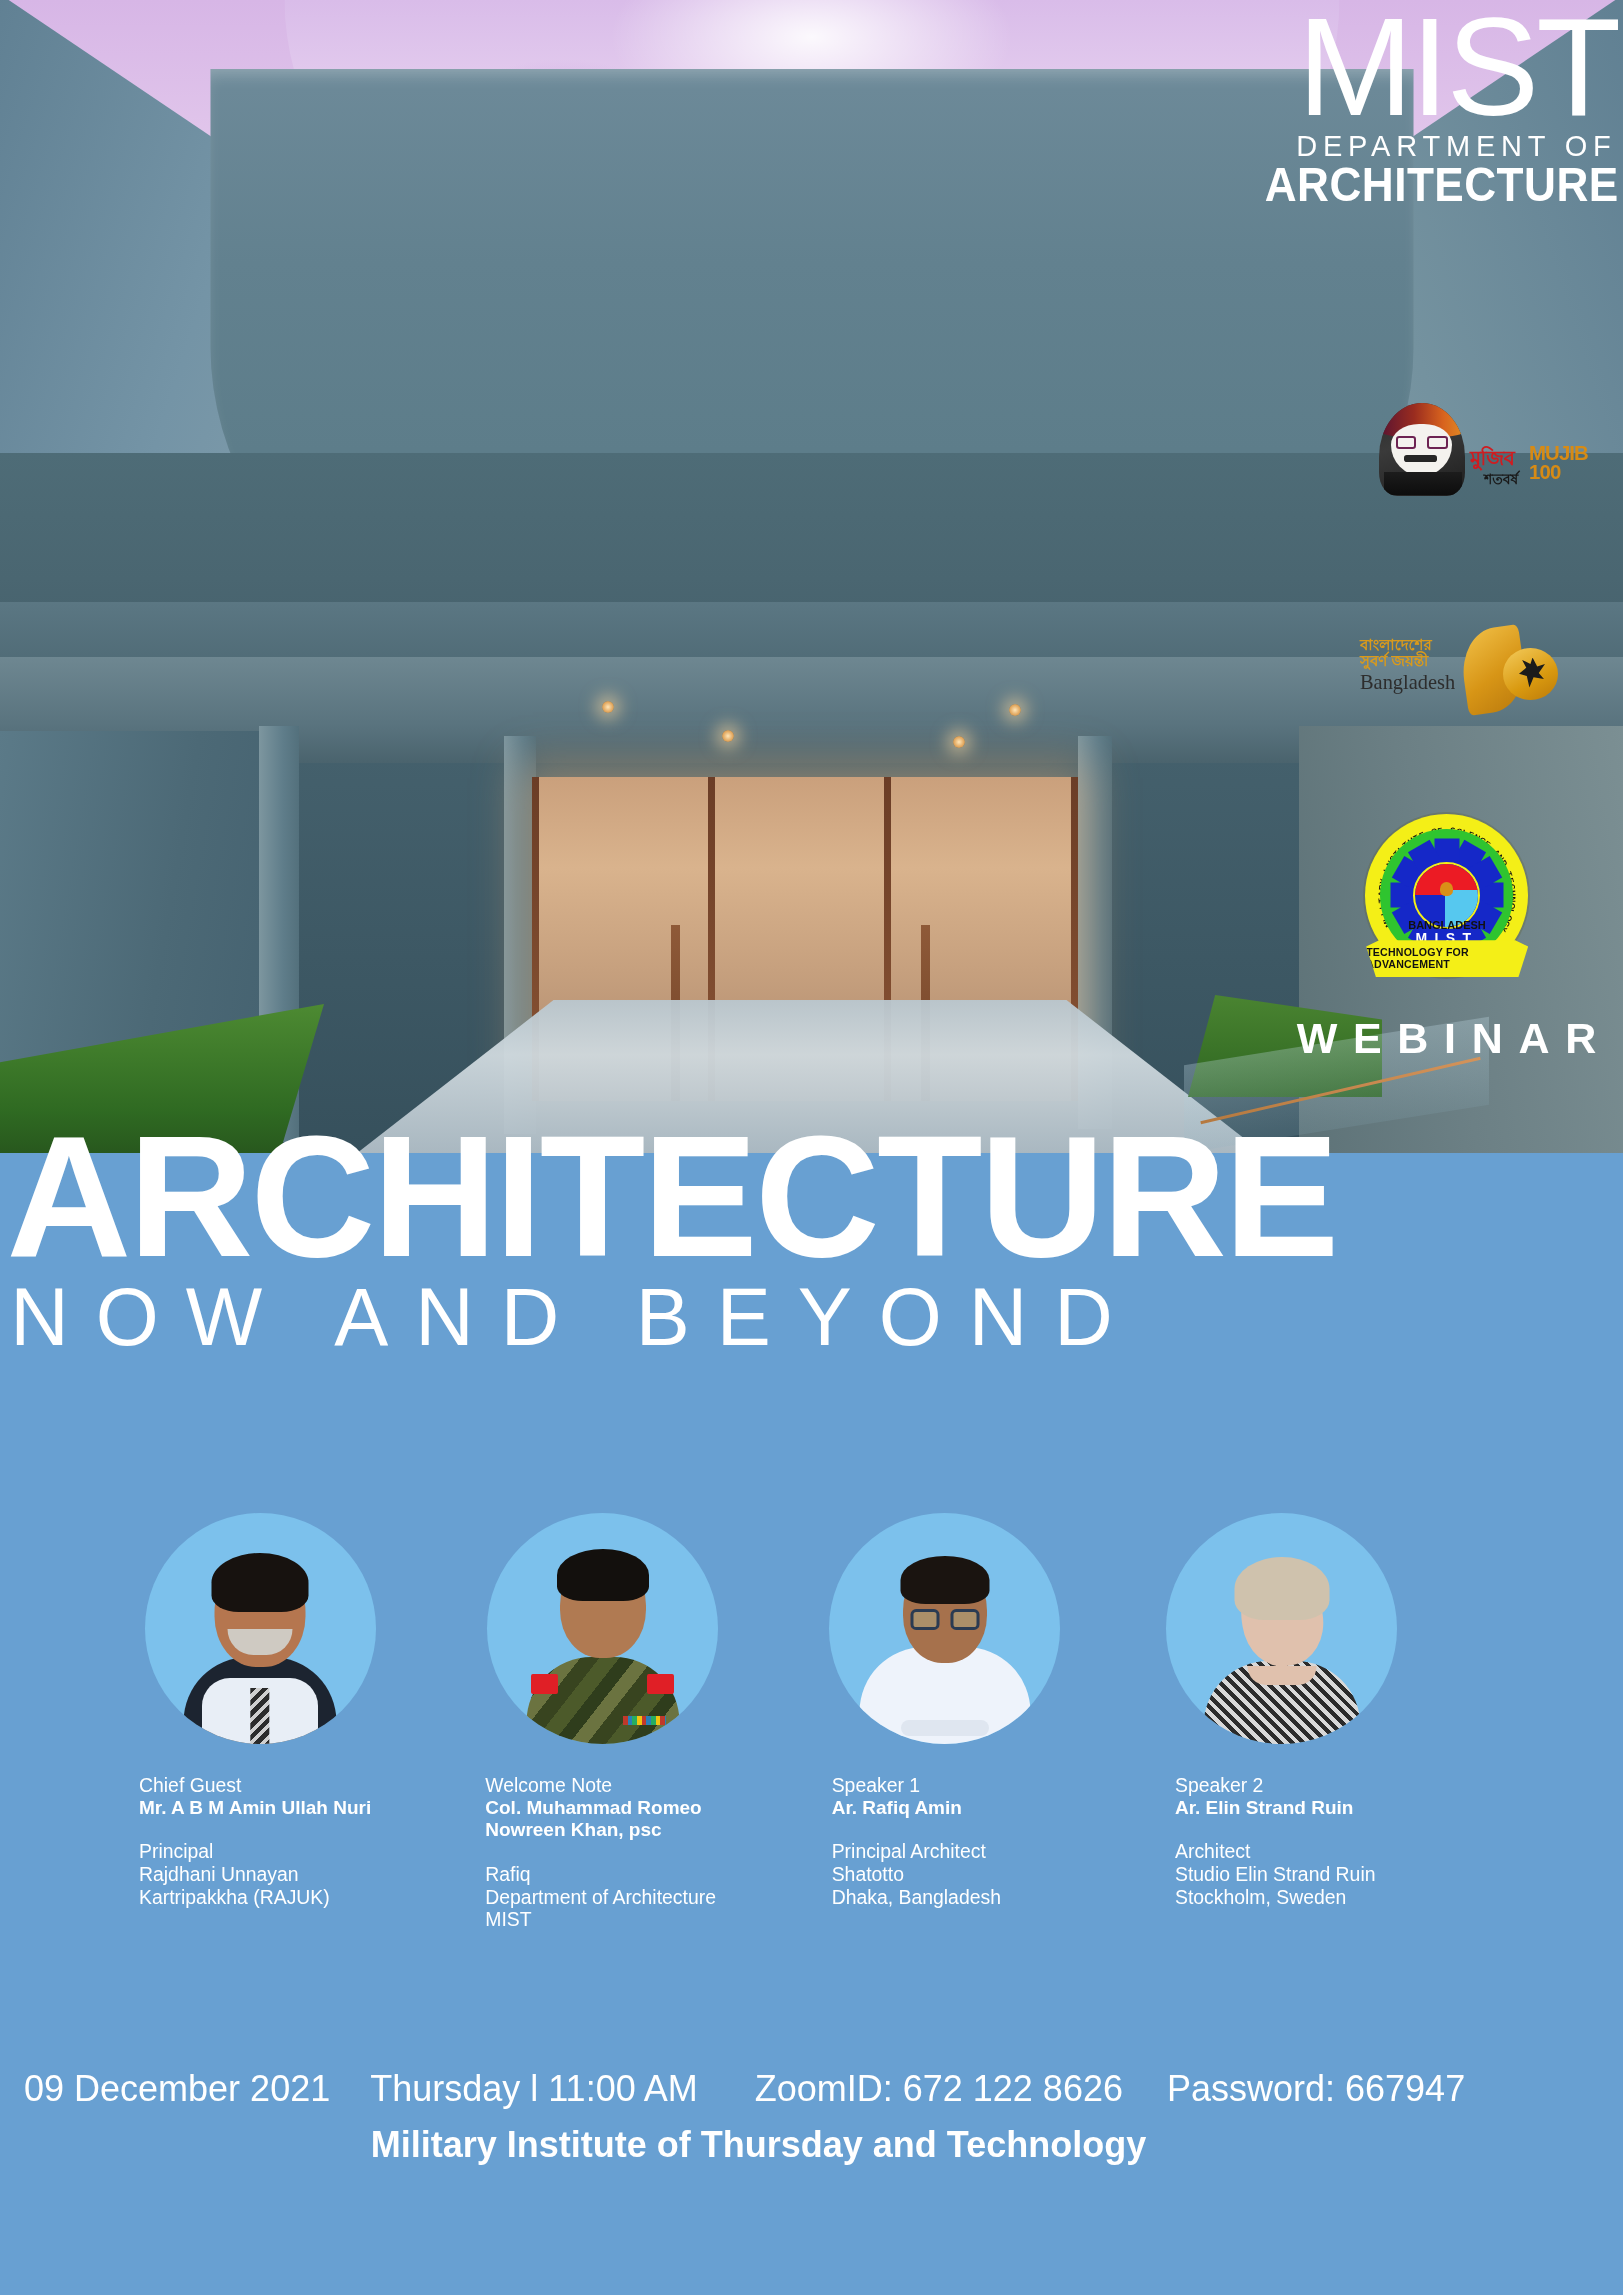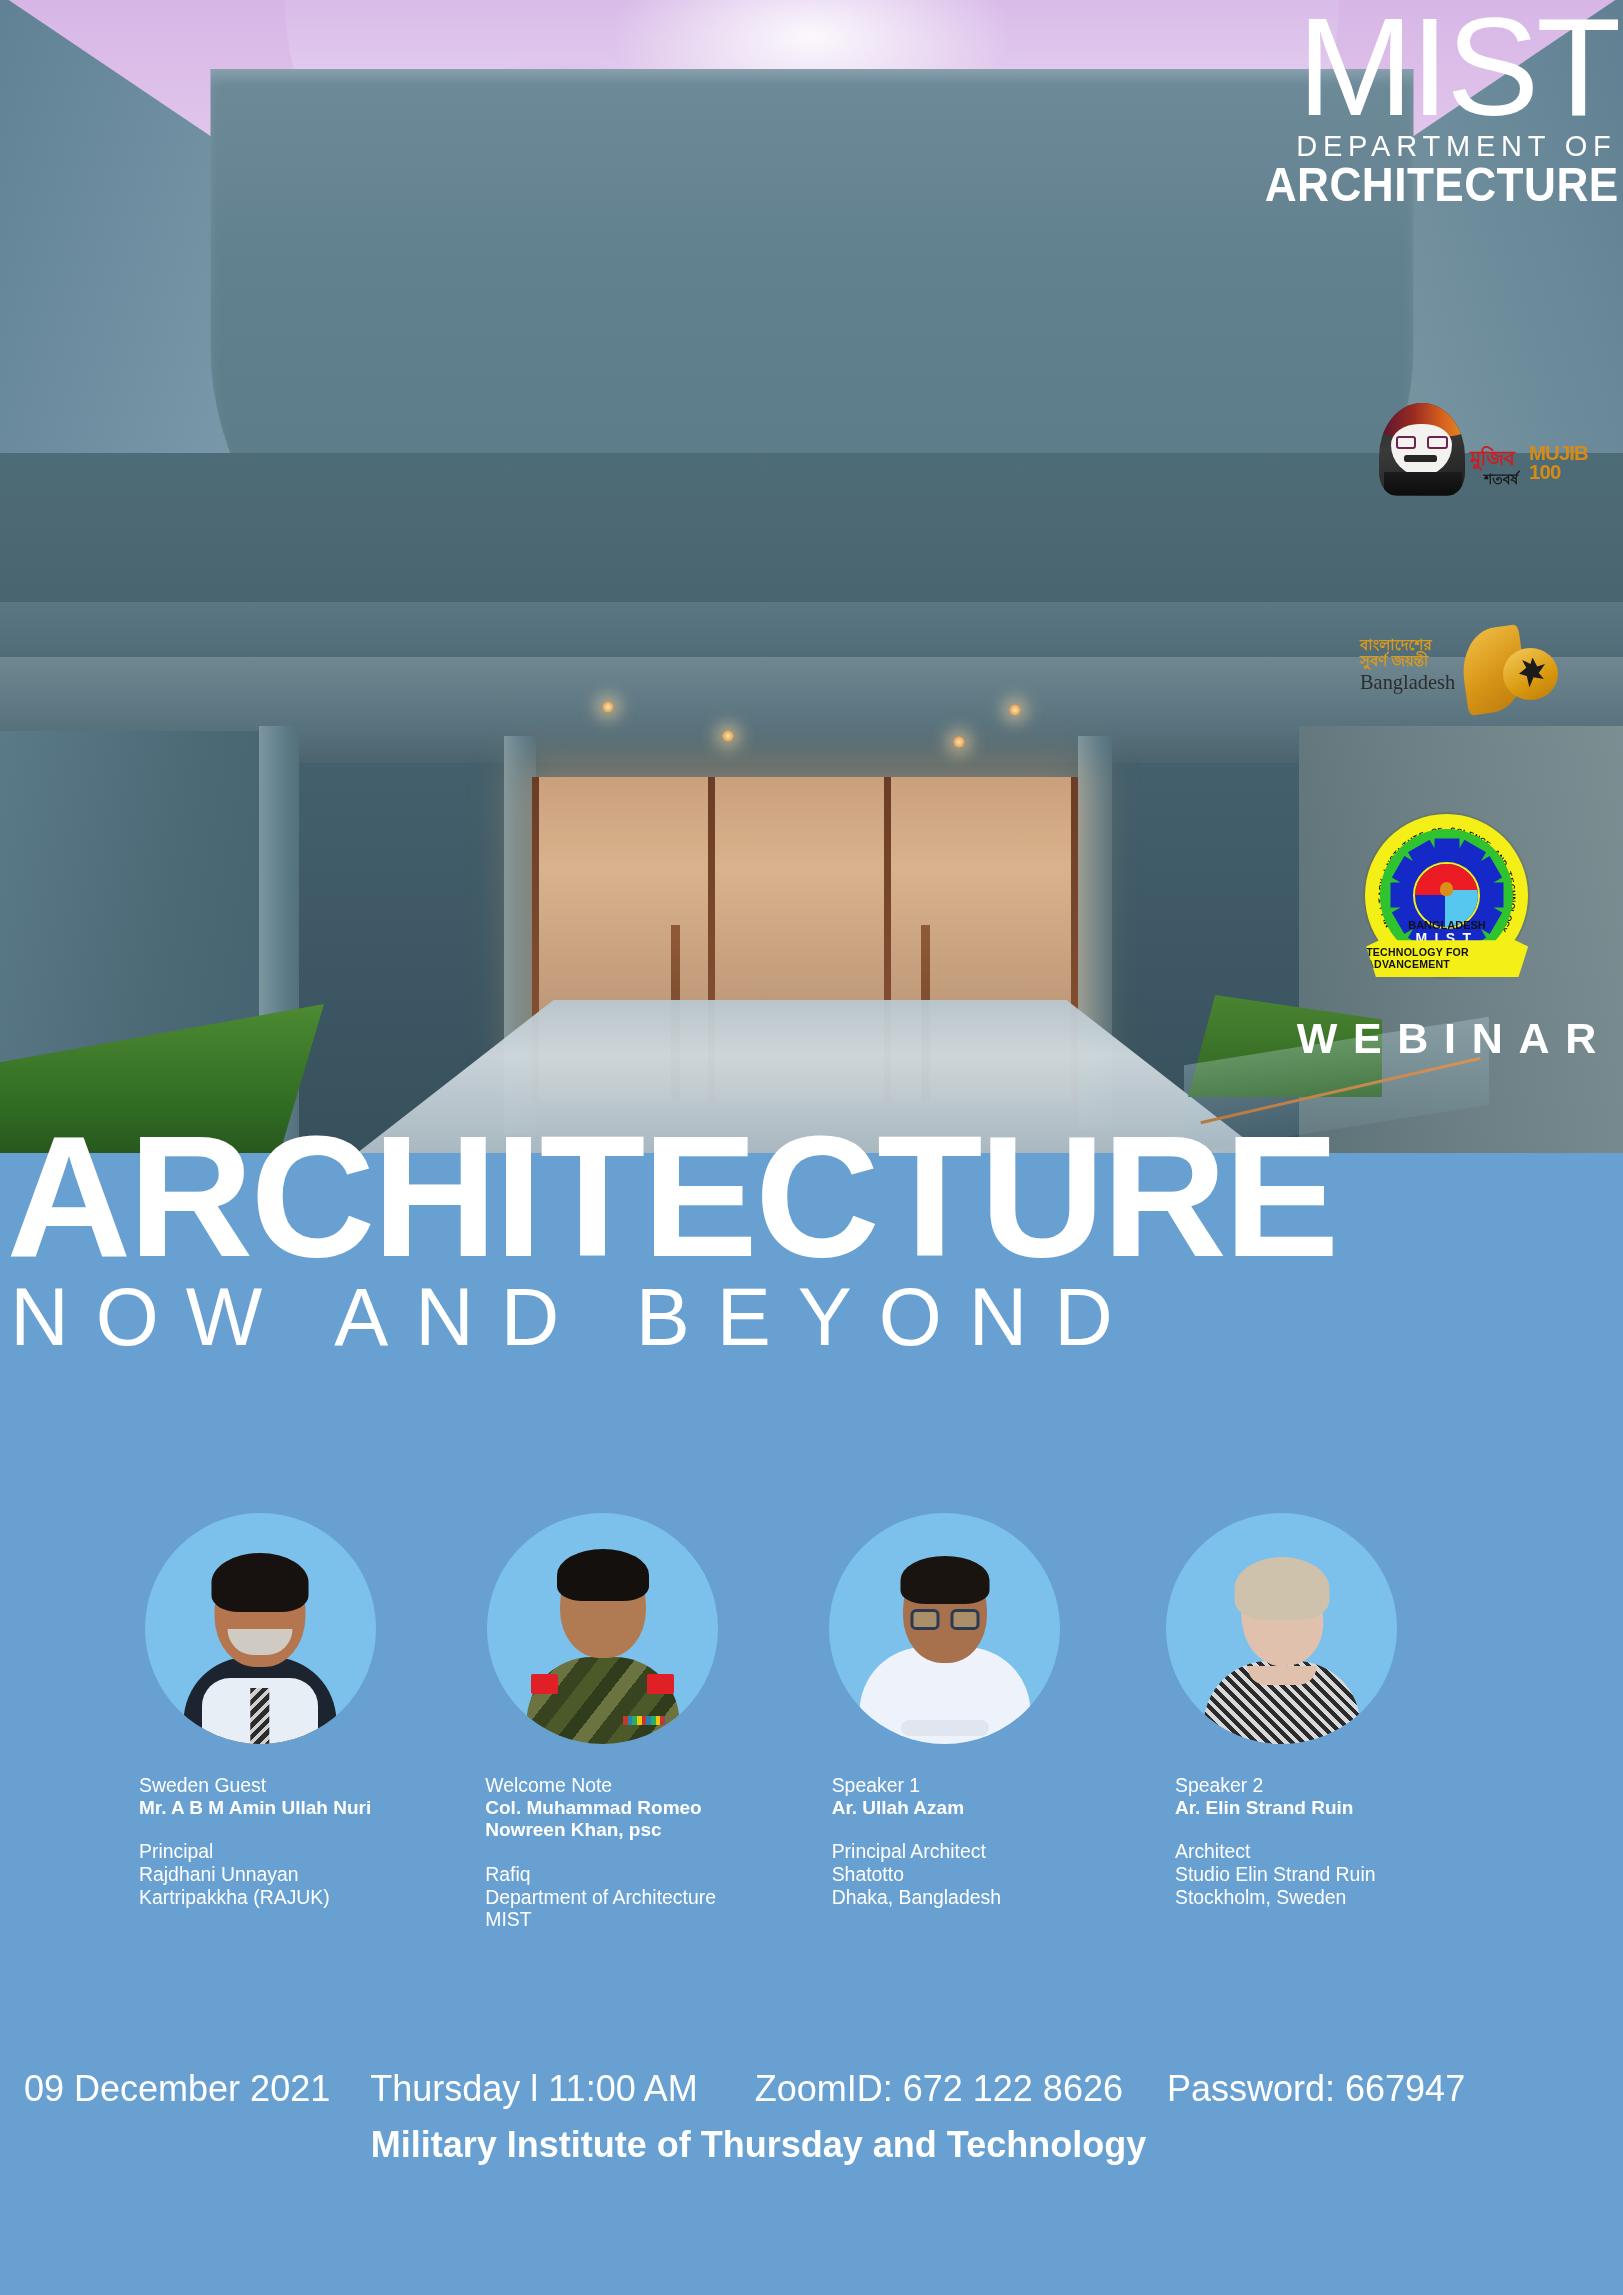--- a/index.html
+++ b/index.html
@@ -452,21 +452,21 @@
   <div class="sp sp1">
     <div class="sp-photo">
       <div class="p-body" style="background:#1c2430"></div>
       <div class="p-shirt" style="background:#e8eef6"></div>
       <div class="p-tie"></div>
       <div class="p-head" style="background:#b5764f"></div>
       <div class="p-hair" style="background:#17120f"></div>
       <div style="position:absolute;left:50%;top:116px;transform:translateX(-50%);width:65px;height:26px;background:#cfcac2;border-radius:0 0 28px 28px"></div>
     </div>
     <div class="sp-meta">
-      <div class="sp-role">Sweden Guest</div>
+      <div class="sp-role">Chief Guest</div>
       <div class="sp-name">Mr. A B M Amin Ullah Nuri</div>
       <div class="sp-org">
         <div>Principal</div>
         <div>Rajdhani Unnayan</div>
         <div>Kartripakkha (RAJUK)</div>
       </div>
     </div>
   </div>
 
   <div class="sp sp2">
@@ -498,21 +498,21 @@
       <div class="p-head" style="background:#a6714c;top:46px;width:84px;height:104px"></div>
       <div class="p-hair" style="background:#1a1410;top:43px;width:89px;height:48px"></div>
       <div class="p-glasses" style="top:96px">
           <i></i>
           <i></i>
         </div>
       <div style="position:absolute;left:50%;bottom:8.3px;transform:translateX(-50%);width:88px;height:15.7px;background:#dfe6f0;border-radius:9.3px"></div>
     </div>
     <div class="sp-meta">
       <div class="sp-role">Speaker 1</div>
-      <div class="sp-name">Ar. Ullah Azam</div>
+      <div class="sp-name">Ar. Rafiq Amin</div>
       <div class="sp-org">
         <div>Principal Architect</div>
         <div>Shatotto</div>
         <div>Dhaka, Bangladesh</div>
       </div>
     </div>
   </div>
 
   <div class="sp sp4">
     <div class="sp-photo">

